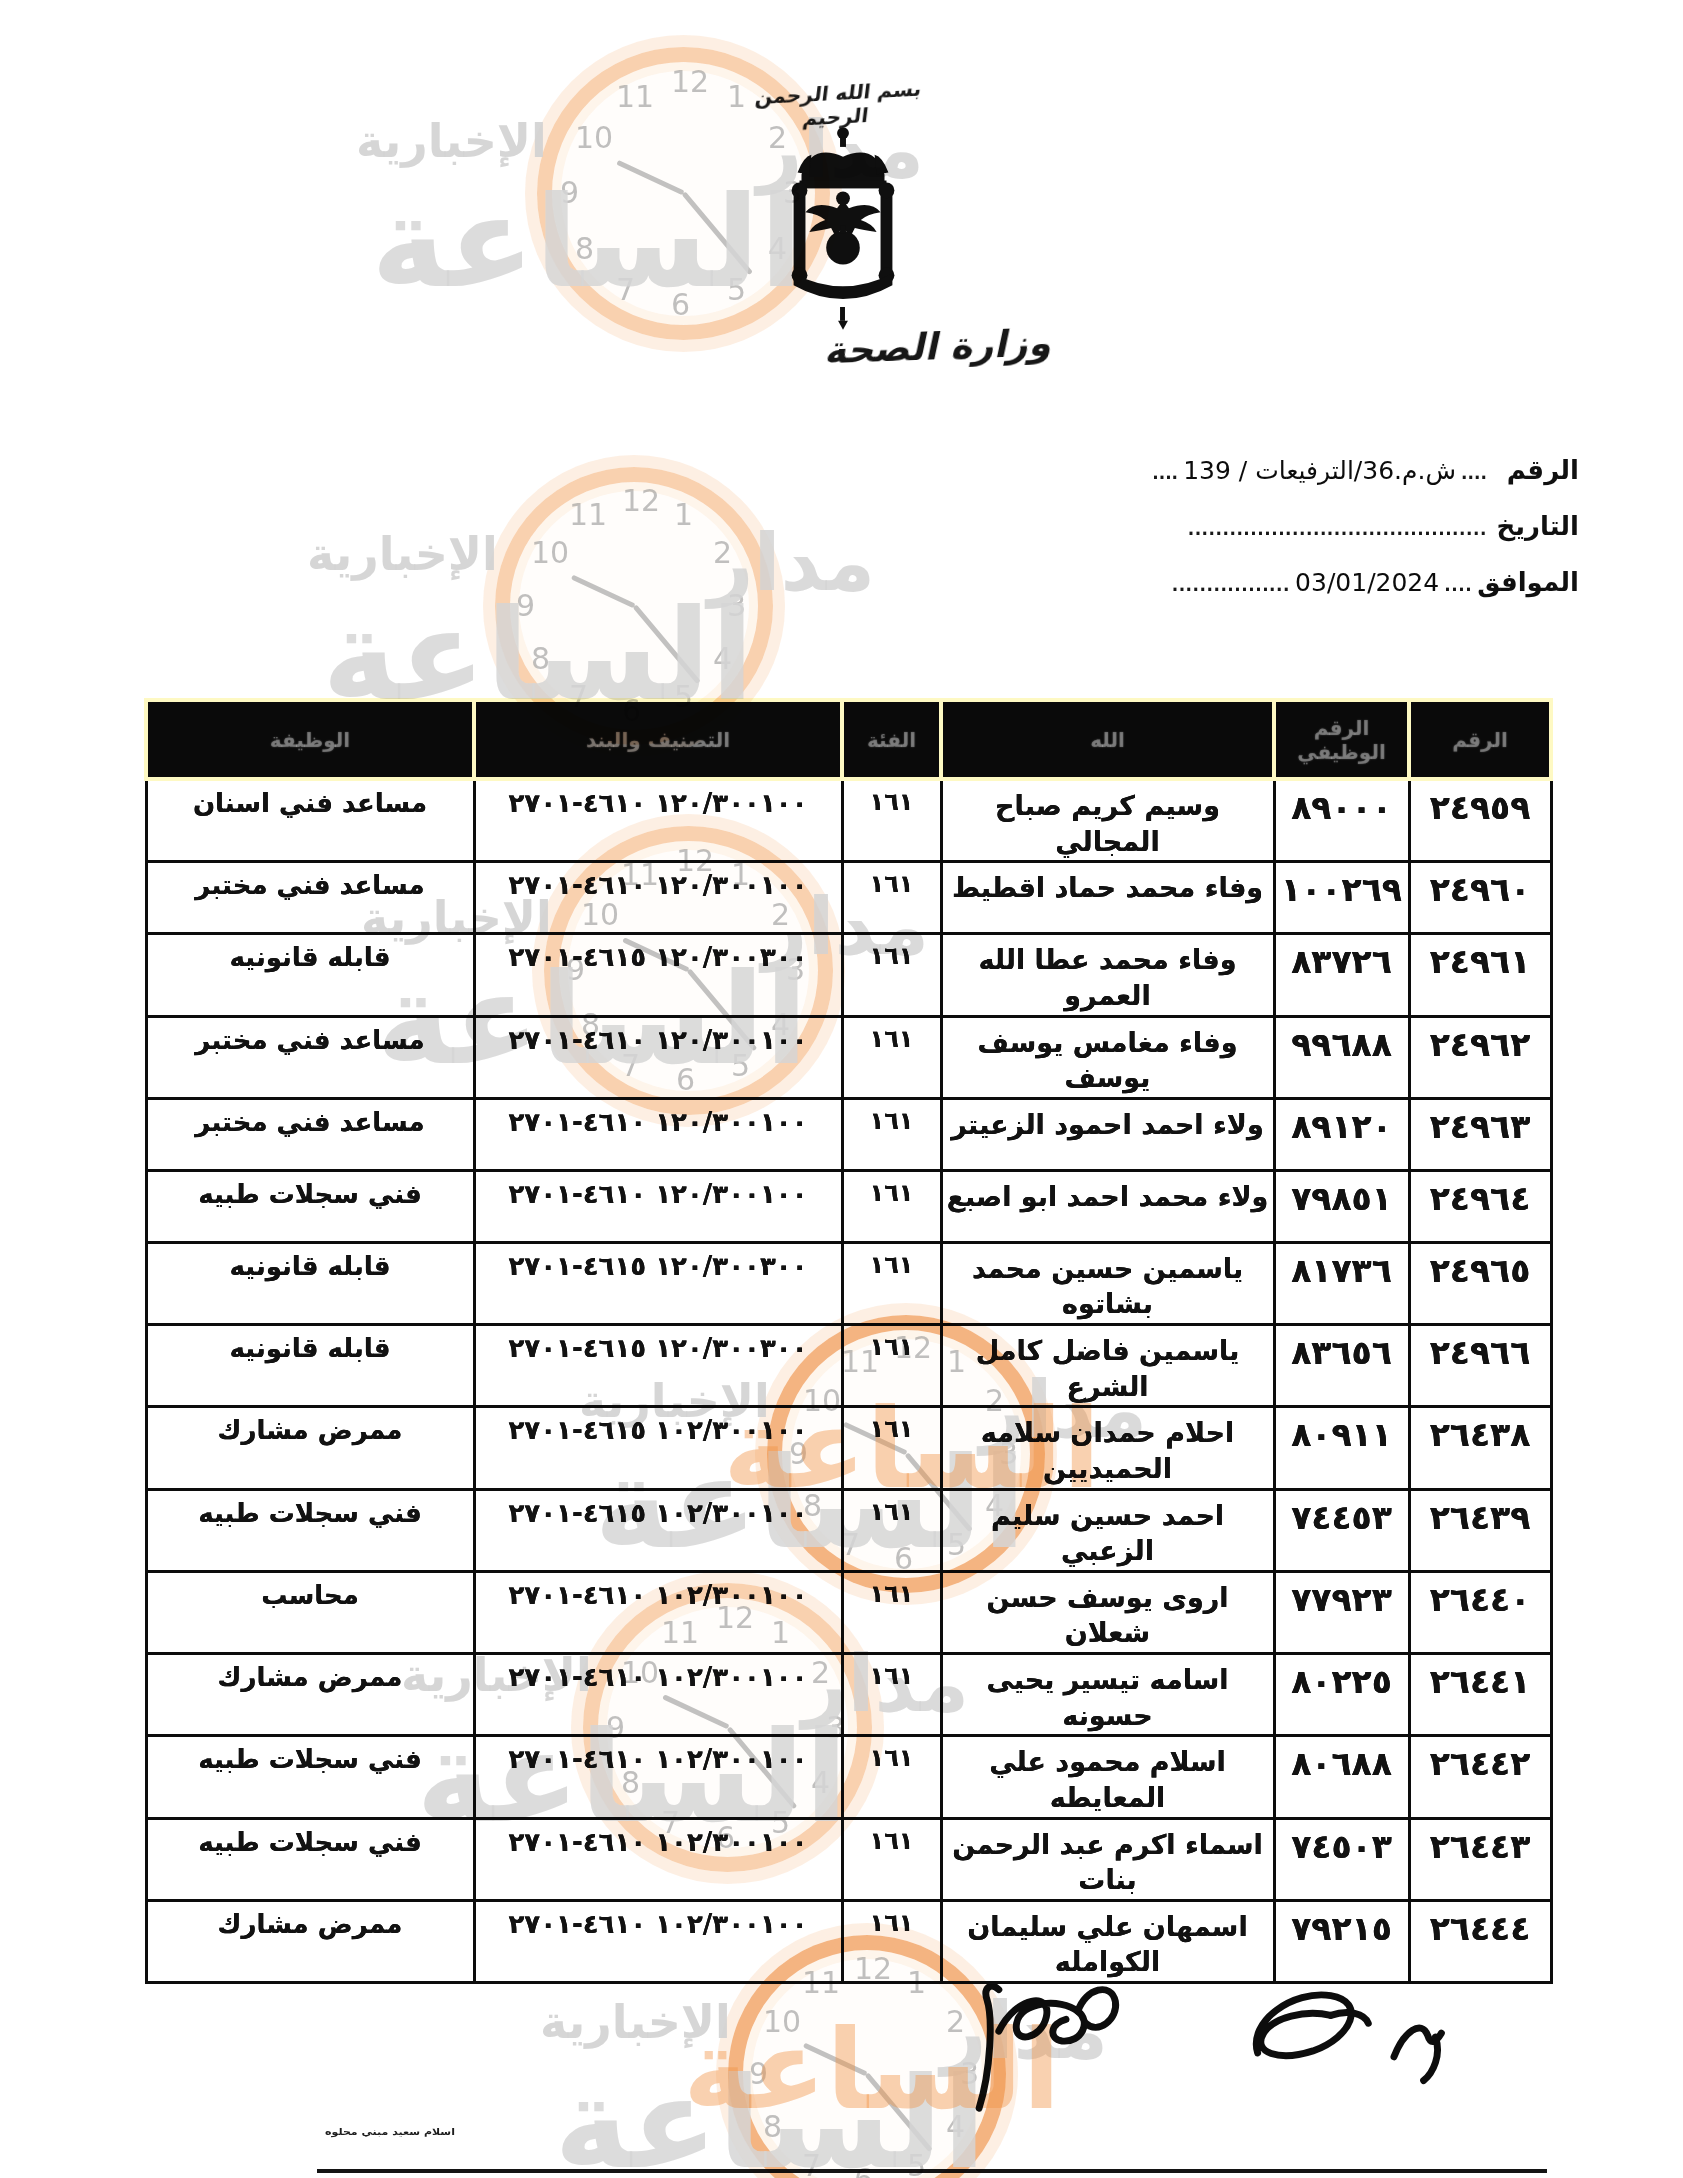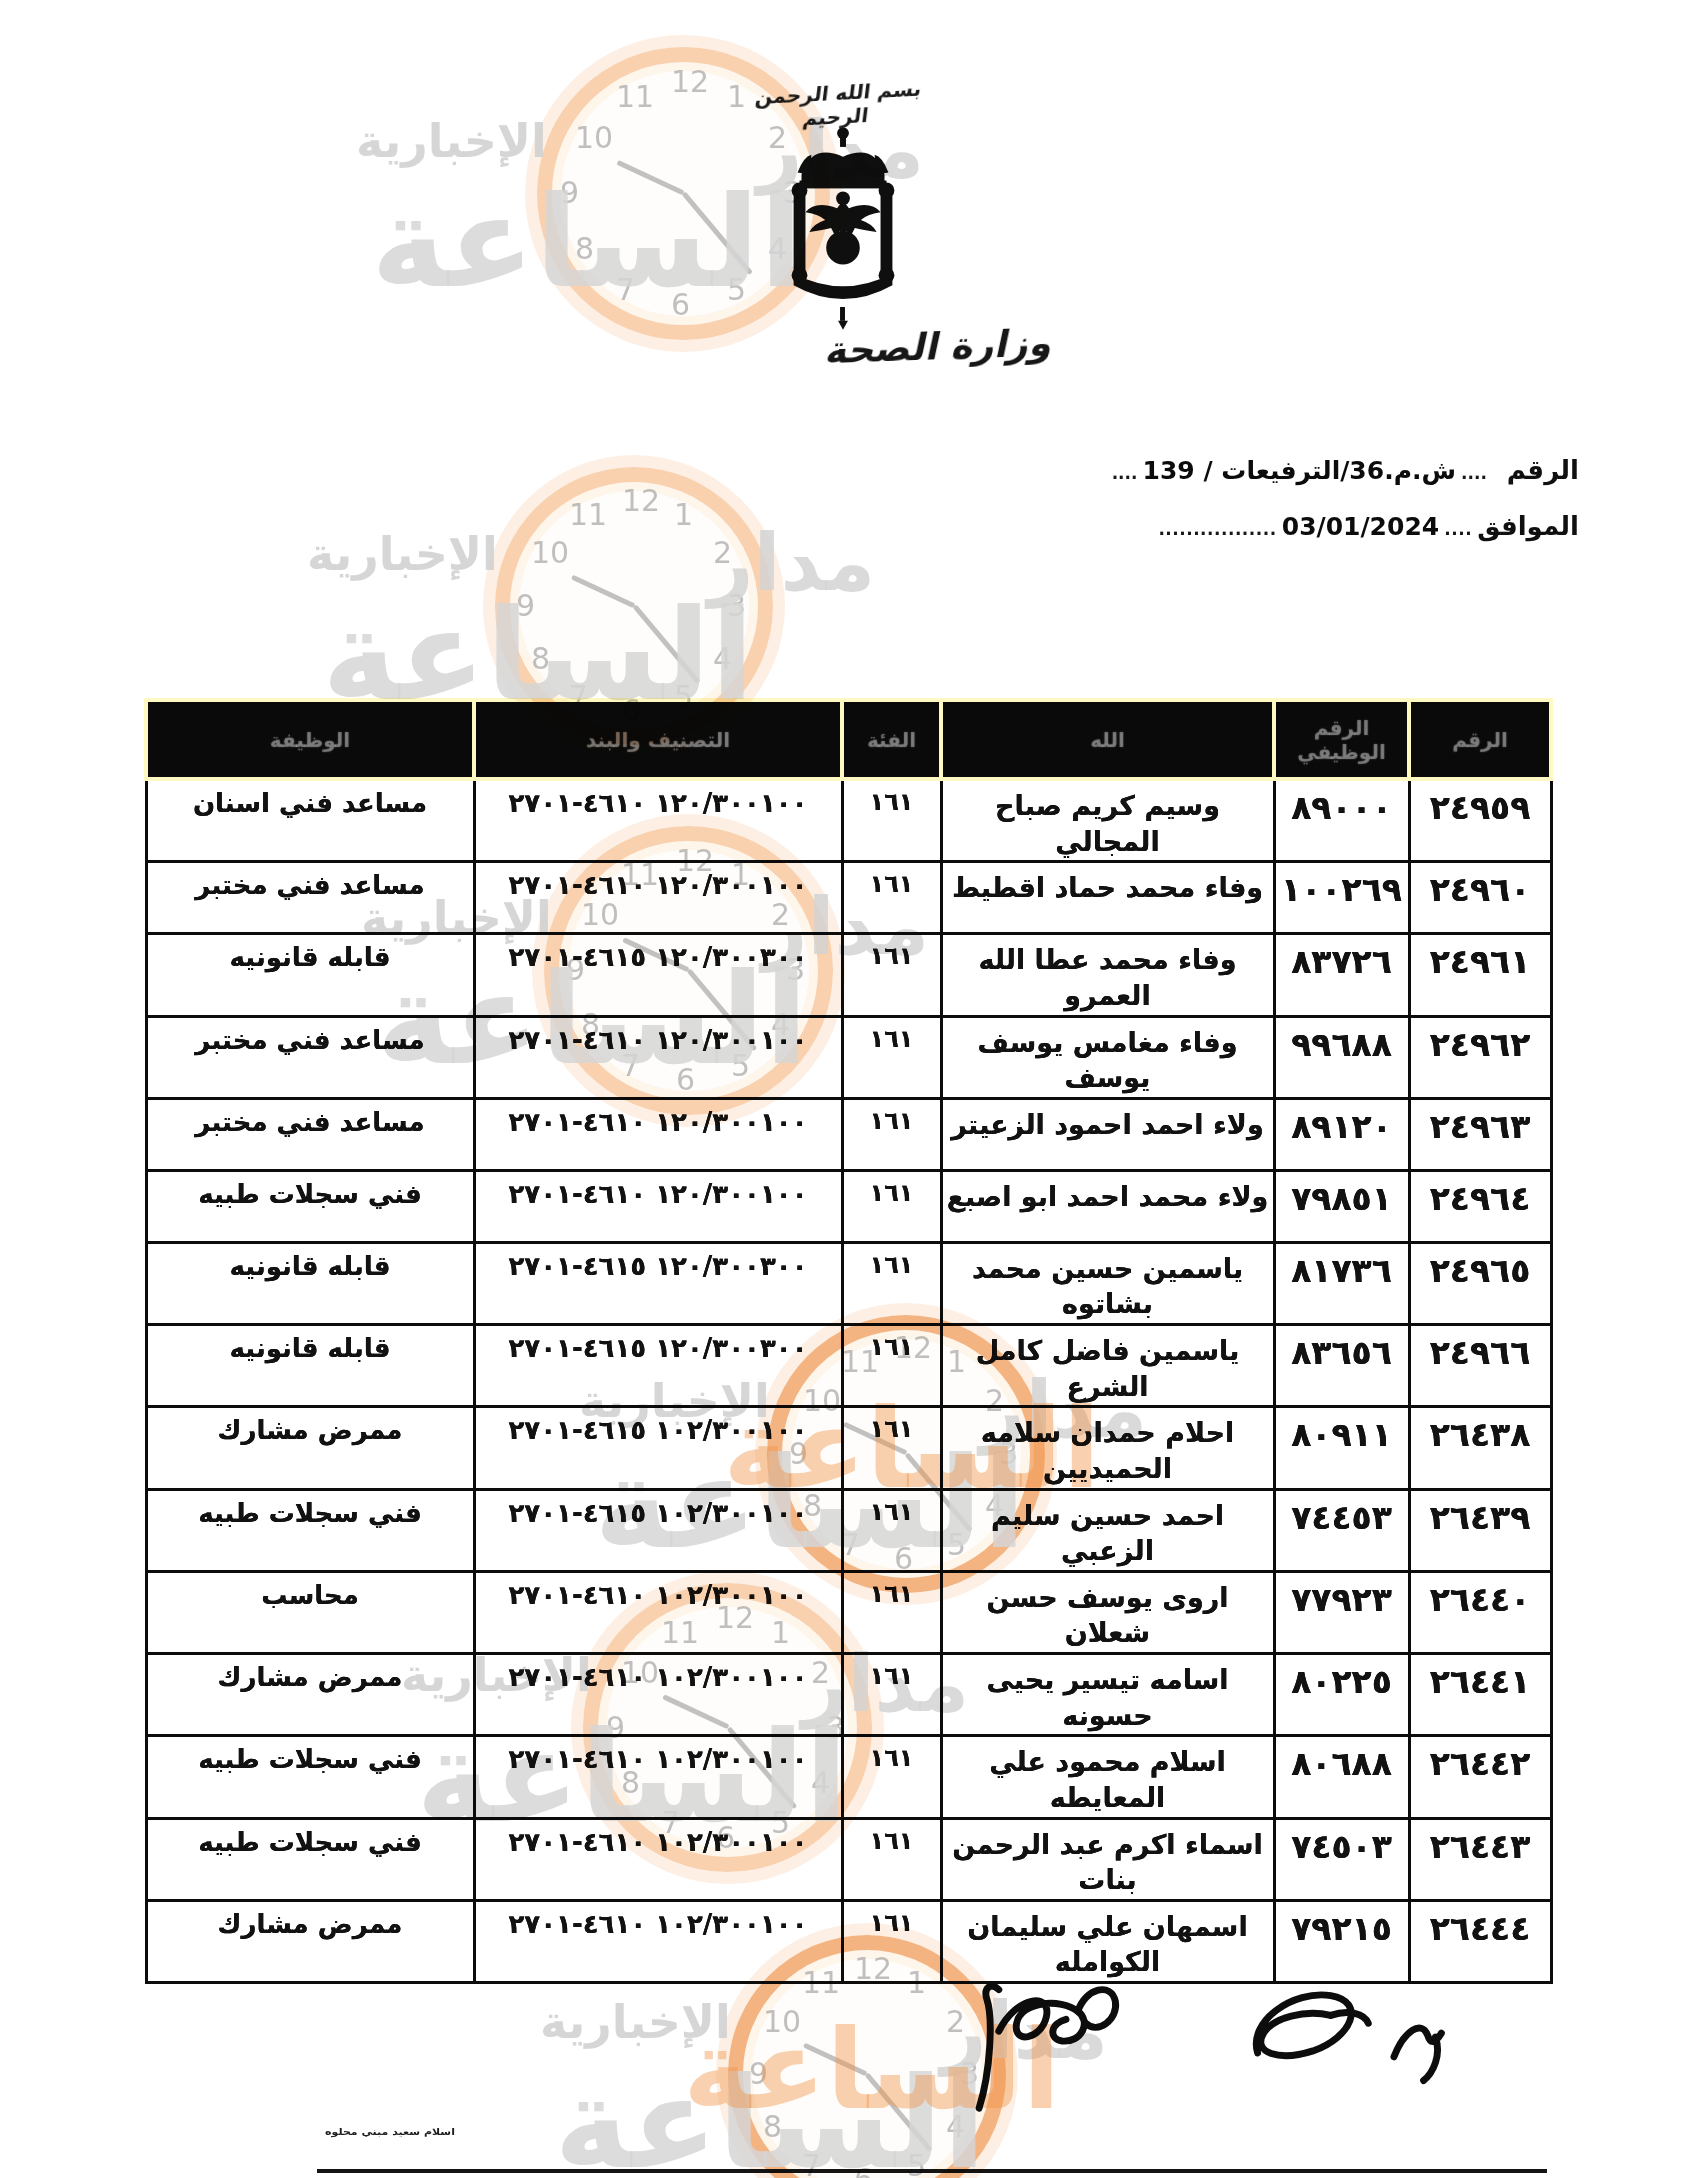--- a/index.html
+++ b/index.html
@@ -23,21 +23,21 @@
     filter:blur(0.4px);
   }
   
   .ref-block{
     position:absolute; right:104px; top:455px; width:495px;
     direction:rtl; text-align:right;
   }
   .ref-line{ height:56px; white-space:nowrap; }
   .ref-label{ font-size:26px; font-weight:700; color:#101010; display:inline-block; min-width:87px;}
   .ref-dots{ font-size:17px; font-weight:700; letter-spacing:0.5px; color:#181818; }
-  .ref-value{ font-size:25px; font-weight:700; color:#0c0c0c;margin-top:28px; }
+  .ref-value{ font-size:25px; font-weight:400; color:#0c0c0c;margin-top:28px; }
   
   table.doc{
     position:absolute; left:144px; top:698px; width:1404px;
     border-collapse:collapse; table-layout:fixed;
     direction:ltr;
   }
   table.doc col.c-job{width:328px} table.doc col.c-code{width:368px}
   table.doc col.c-cat{width:99px} table.doc col.c-name{width:333px}
   table.doc col.c-emp{width:135px} table.doc col.c-id{width:142px}
   table.doc thead tr{ height:79px; background:#0a0a0a; }
@@ -114,20 +114,24 @@
   </svg>
 
   <div class="ministry-script">وزارة الصحة</div>
 
   <div class="ref-block">
     <div class="ref-line">
       <span class="ref-label">الرقم</span>
       <span class="ref-dots">....</span>
       <span class="ref-value">ش.م.36/الترفيعات / 139</span>
       <span class="ref-dots">....</span>
+    </div>
+    <div class="ref-line">
+      <span class="ref-label">التاريخ</span>
+      <span class="ref-dots">...........................................</span>
     </div>
     <div class="ref-line">
       <span class="ref-label">الموافق</span>
       <span class="ref-dots">....</span>
       <span class="ref-value">03/01/2024</span>
       <span class="ref-dots">.................</span>
     </div>
   </div>
 
   <table class="doc">

